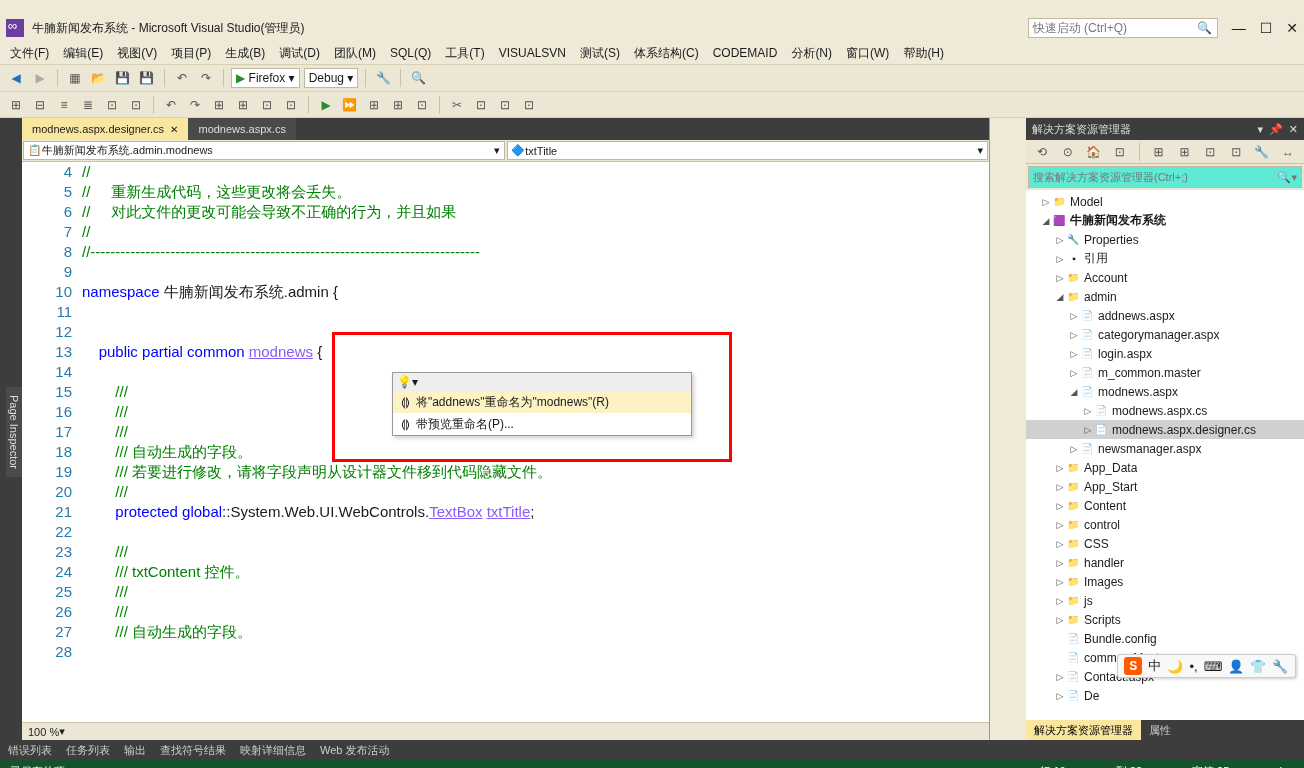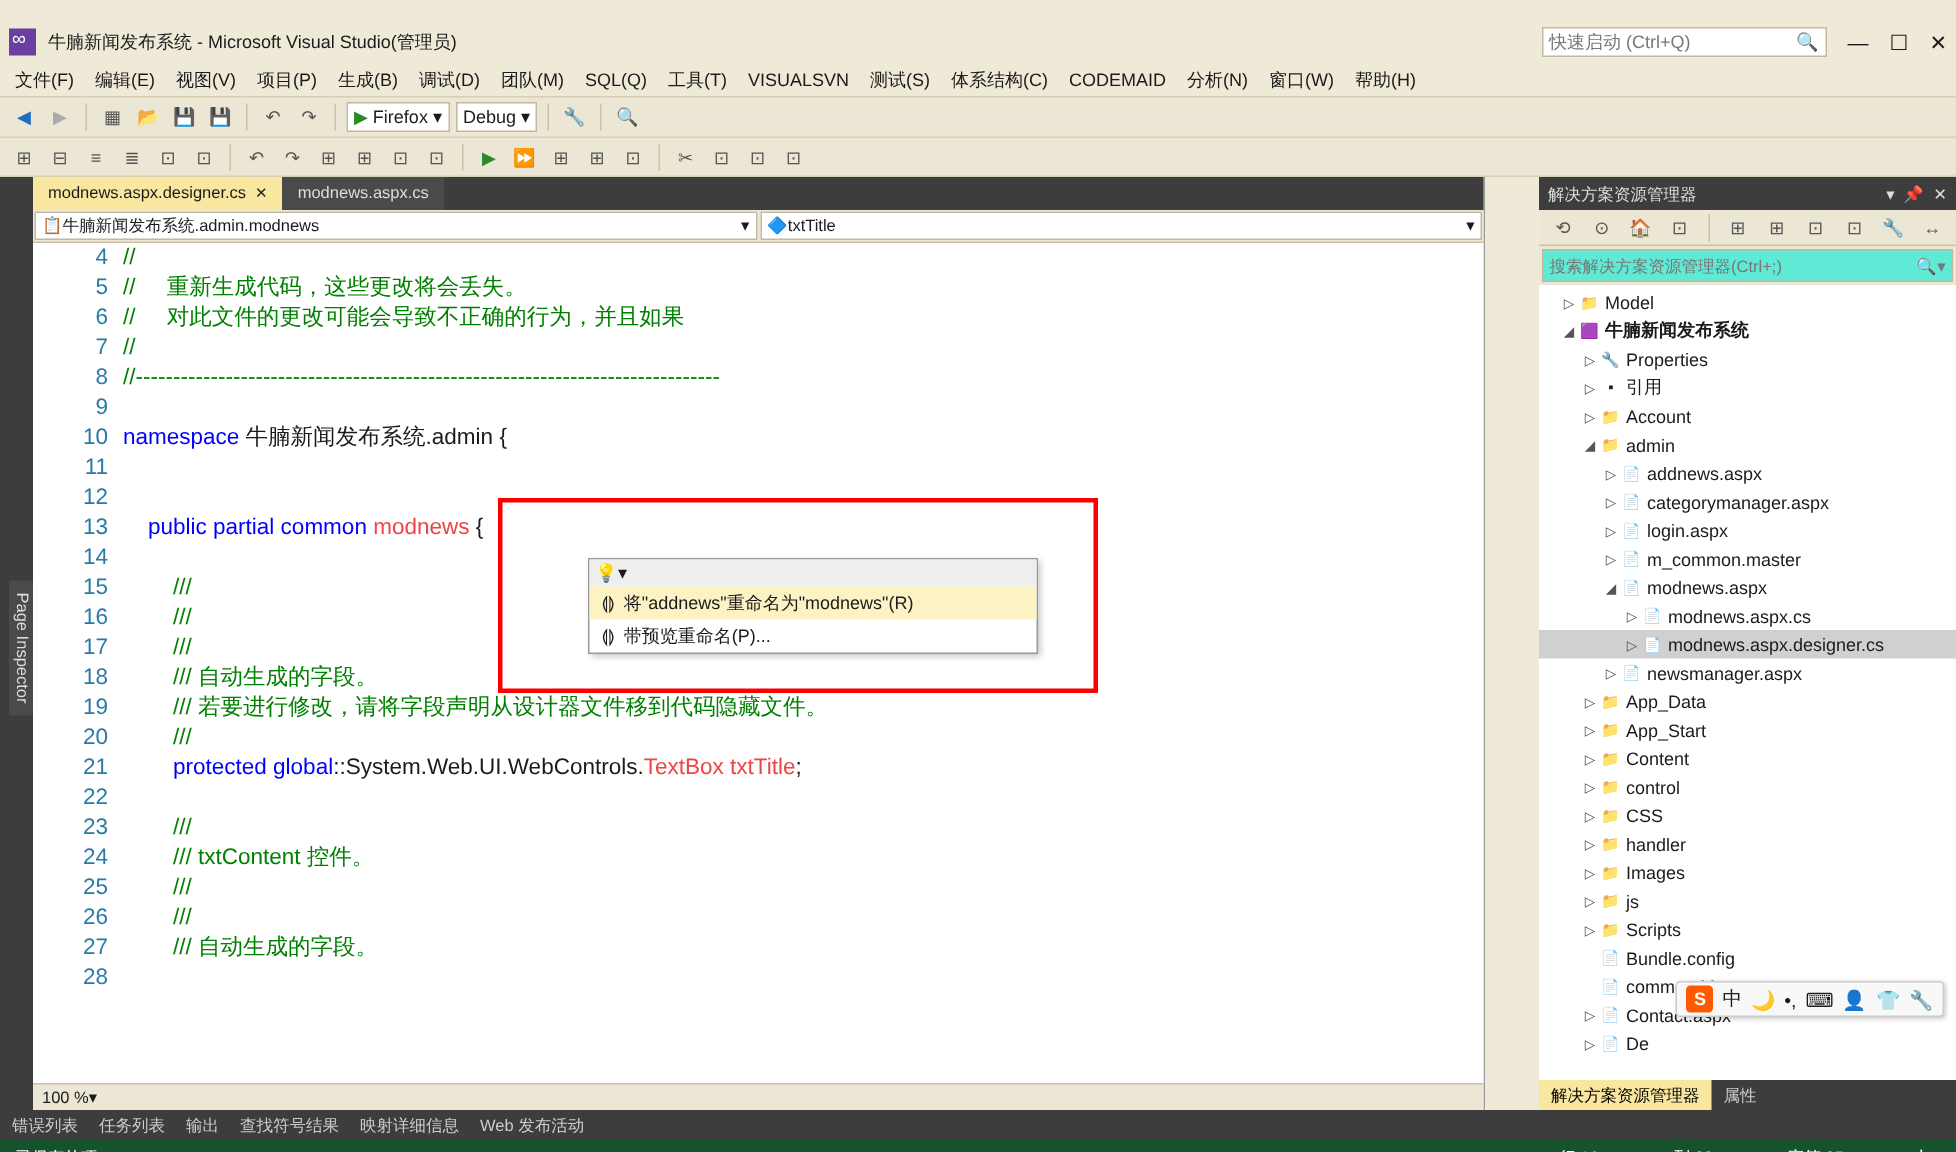--- a/index.html
+++ b/index.html
@@ -26,21 +26,21 @@
 .tab-active { background:#f9e79f; }
 .tab-inactive { background:#4a4a4a; color:#ddd; }
 .tab-close{font-size:10px;}
 .navbar { height:22px; display:flex; background:#ece6d4; border-bottom:1px solid #c9c2a8; }
 .navbar .nsel { flex:1; background:#fff; border:1px solid #c0b99f; margin:1px; display:flex; align-items:center; padding:0 4px; font-size:11px; }
 .code { flex:1; display:flex; overflow:hidden; background:#fff; font-family:Consolas,"Courier New",monospace; font-size:15px; position:relative; }
 .gutter { width:60px; text-align:right; padding-right:10px; color:#2a7aa8; background:#fff; user-select:none; }
 .gutter div{height:20px;line-height:20px;}
 .cbody { flex:1; position:relative; }
 .cline { height:20px; line-height:20px; white-space:pre; }
-.c-key{color:#0000ff;} .c-green{color:#008000;} .c-teal{color:#ef4444;}
+.c-key{color:#0000ff;} .c-green{color:#008000;} .c-teal{color:#8b5cf6;text-decoration:underline;}
 .cursorline{background:#f5f5f5;}
 .outline-red{position:absolute;border:3px solid red;pointer-events:none;}
 .rename-popup{position:absolute;background:#fff;border:1px solid #999;font-family:"Microsoft YaHei";font-size:12px;box-shadow:2px 2px 4px rgba(0,0,0,.2);}
 .rename-popup .hdr{height:18px;display:flex;align-items:center;padding:0 4px;background:#eee;}
 .rename-popup .row{height:22px;display:flex;align-items:center;padding:0 8px;gap:6px;}
 .rename-popup .row.hl{background:#fdf2c3;}
 .zoom{height:18px;background:#ece6d4;border-top:1px solid #c9c2a8;display:flex;align-items:center;padding:0 6px;font-size:11px;}
 .right { width:278px; background:#ece6d4; display:flex; flex-direction:column;margin-left:36px; }
 .rtitle{height:22px;background:#3d3d3d;color:#ddd;display:flex;align-items:center;padding:0 6px;font-size:11px;}
 .rtitle .rx{margin-left:auto;display:flex;gap:6px;}

